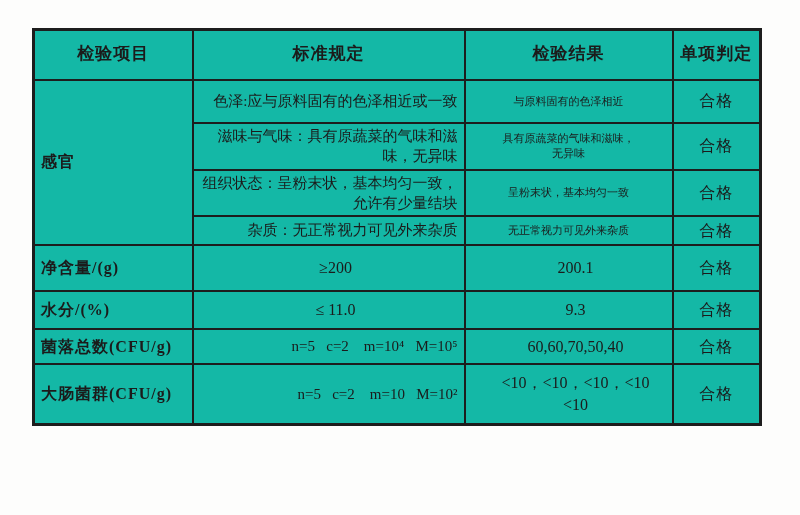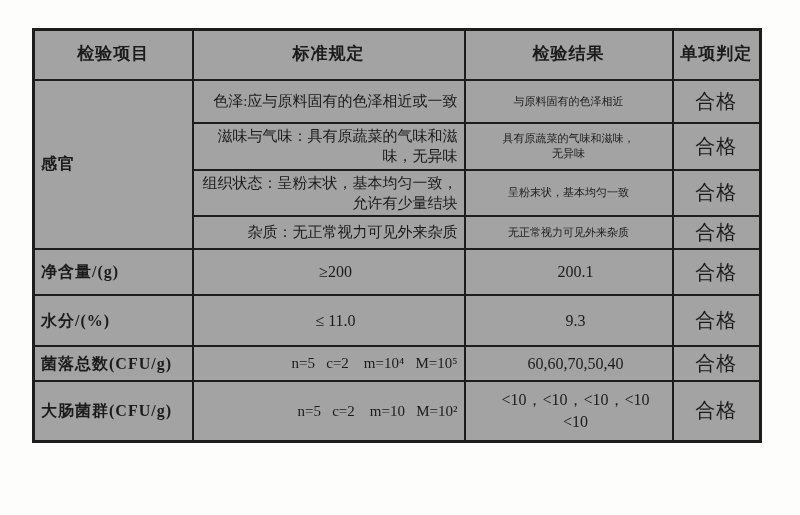--- a/index.html
+++ b/index.html
@@ -14,21 +14,21 @@
     color: #1b1b1b;
     position: relative;
     overflow: hidden;
   }
   table.report {
     position: absolute;
     left: 32px;
     top: 28px;
     border-collapse: collapse;
     table-layout: fixed;
-    background: #a3a3a3;
+    background: #14b8a6;
   }
   table.report, table.report th, table.report td {
     border: 2px solid #1d1d1d;
   }
   table.report {
     border-width: 3px;
   }
   th, td {
     padding: 2px 6px;
     vertical-align: middle;
@@ -55,32 +55,32 @@
   td.ctr {
     font-size: 11px;
     text-align: center;
   }
   td.num {
     font-size: 16px;
     text-align: center;
     padding-left: 20px;
   }
   td.verdict {
-    font-size: 20px;
+    font-size: 16px;
     text-align: center;
     letter-spacing: 1px;
   }
   
   tr.rh0 { height: 50px; }
   tr.rh1 { height: 43px; }
   tr.rh2 { height: 47px; }
   tr.rh3 { height: 41px; }
   tr.rh4 { height: 29px; }
   tr.rh5 { height: 46px; }
-  tr.rh6 { height: 51px; }
+  tr.rh6 { height: 38px; }
   tr.rh7 { height: 35px; }
   tr.rh8 { height: 60px; }
 </style>
 </head>
 <body>
 
 <table class="report">
   <colgroup>
     <col style="width:159px">
     <col style="width:272px">

